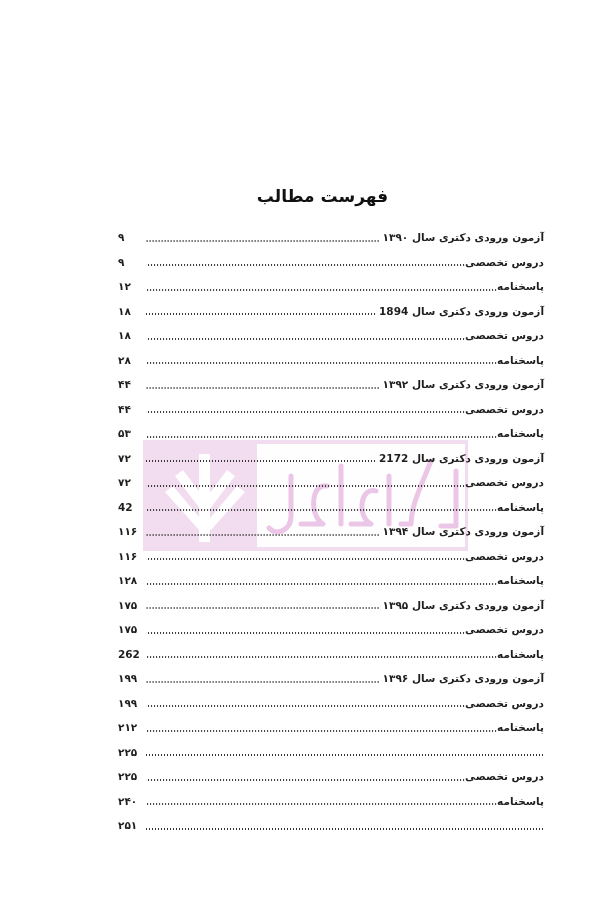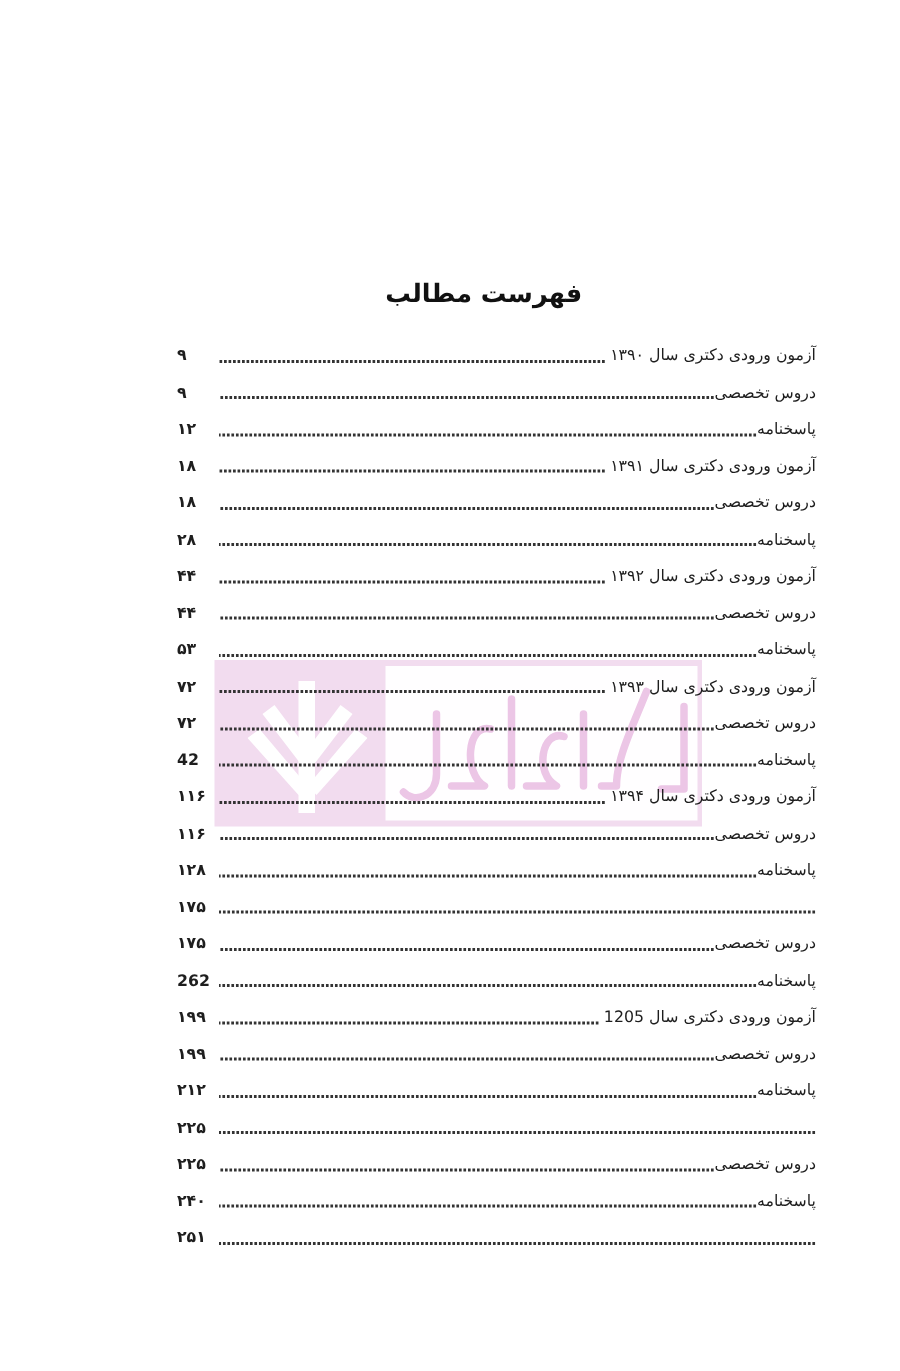--- a/index.html
+++ b/index.html
@@ -72,21 +72,21 @@
       display: flex;
       flex-direction: row;
       align-items: baseline;
       height: 24.5px;
       font-size: 10.5px;
       line-height: 24.5px;
       white-space: nowrap;
     }
     .row .label {
       flex: 0 0 auto;
-      font-weight: normal;
+      font-weight: bold;
       color: #1e1e1e;
       padding-left: 3px;
     }
     .row.sub .label { padding-left: 0; }
     .row .leader {
       flex: 1 1 auto;
       height: 2px;
       margin: 0 0 3px 0;
       align-self: flex-end;
       margin-bottom: 8px;
@@ -145,21 +145,21 @@
       <span class="label">دروس تخصصی</span>
       <span class="leader"></span>
       <span class="page-num">۹</span>
     </div>
     <div class="row sub">
       <span class="label">پاسخنامه</span>
       <span class="leader"></span>
       <span class="page-num">۱۲</span>
     </div>
     <div class="row">
-      <span class="label">آزمون ورودی دکتری سال ۱۳۹۱</span>
+      <span class="label">آزمون ورودی دکتری سال 1894</span>
       <span class="leader"></span>
       <span class="page-num">۱۸</span>
     </div>
     <div class="row sub">
       <span class="label">دروس تخصصی</span>
       <span class="leader"></span>
       <span class="page-num">۱۸</span>
     </div>
     <div class="row sub">
       <span class="label">پاسخنامه</span>
@@ -175,21 +175,21 @@
       <span class="label">دروس تخصصی</span>
       <span class="leader"></span>
       <span class="page-num">۴۴</span>
     </div>
     <div class="row sub">
       <span class="label">پاسخنامه</span>
       <span class="leader"></span>
       <span class="page-num">۵۳</span>
     </div>
     <div class="row">
-      <span class="label">آزمون ورودی دکتری سال ۱۳۹۳</span>
+      <span class="label">آزمون ورودی دکتری سال 2172</span>
       <span class="leader"></span>
       <span class="page-num">۷۲</span>
     </div>
     <div class="row sub">
       <span class="label">دروس تخصصی</span>
       <span class="leader"></span>
       <span class="page-num">۷۲</span>
     </div>
     <div class="row sub">
       <span class="label">پاسخنامه</span>
@@ -205,35 +205,36 @@
       <span class="label">دروس تخصصی</span>
       <span class="leader"></span>
       <span class="page-num">۱۱۶</span>
     </div>
     <div class="row sub">
       <span class="label">پاسخنامه</span>
       <span class="leader"></span>
       <span class="page-num">۱۲۸</span>
     </div>
     <div class="row">
+      <span class="label">آزمون ورودی دکتری سال ۱۳۹۵</span>
       <span class="leader"></span>
       <span class="page-num">۱۷۵</span>
     </div>
     <div class="row sub">
       <span class="label">دروس تخصصی</span>
       <span class="leader"></span>
       <span class="page-num">۱۷۵</span>
     </div>
     <div class="row sub">
       <span class="label">پاسخنامه</span>
       <span class="leader"></span>
       <span class="page-num">262</span>
     </div>
     <div class="row">
-      <span class="label">آزمون ورودی دکتری سال 1205</span>
+      <span class="label">آزمون ورودی دکتری سال ۱۳۹۶</span>
       <span class="leader"></span>
       <span class="page-num">۱۹۹</span>
     </div>
     <div class="row sub">
       <span class="label">دروس تخصصی</span>
       <span class="leader"></span>
       <span class="page-num">۱۹۹</span>
     </div>
     <div class="row sub">
       <span class="label">پاسخنامه</span>

